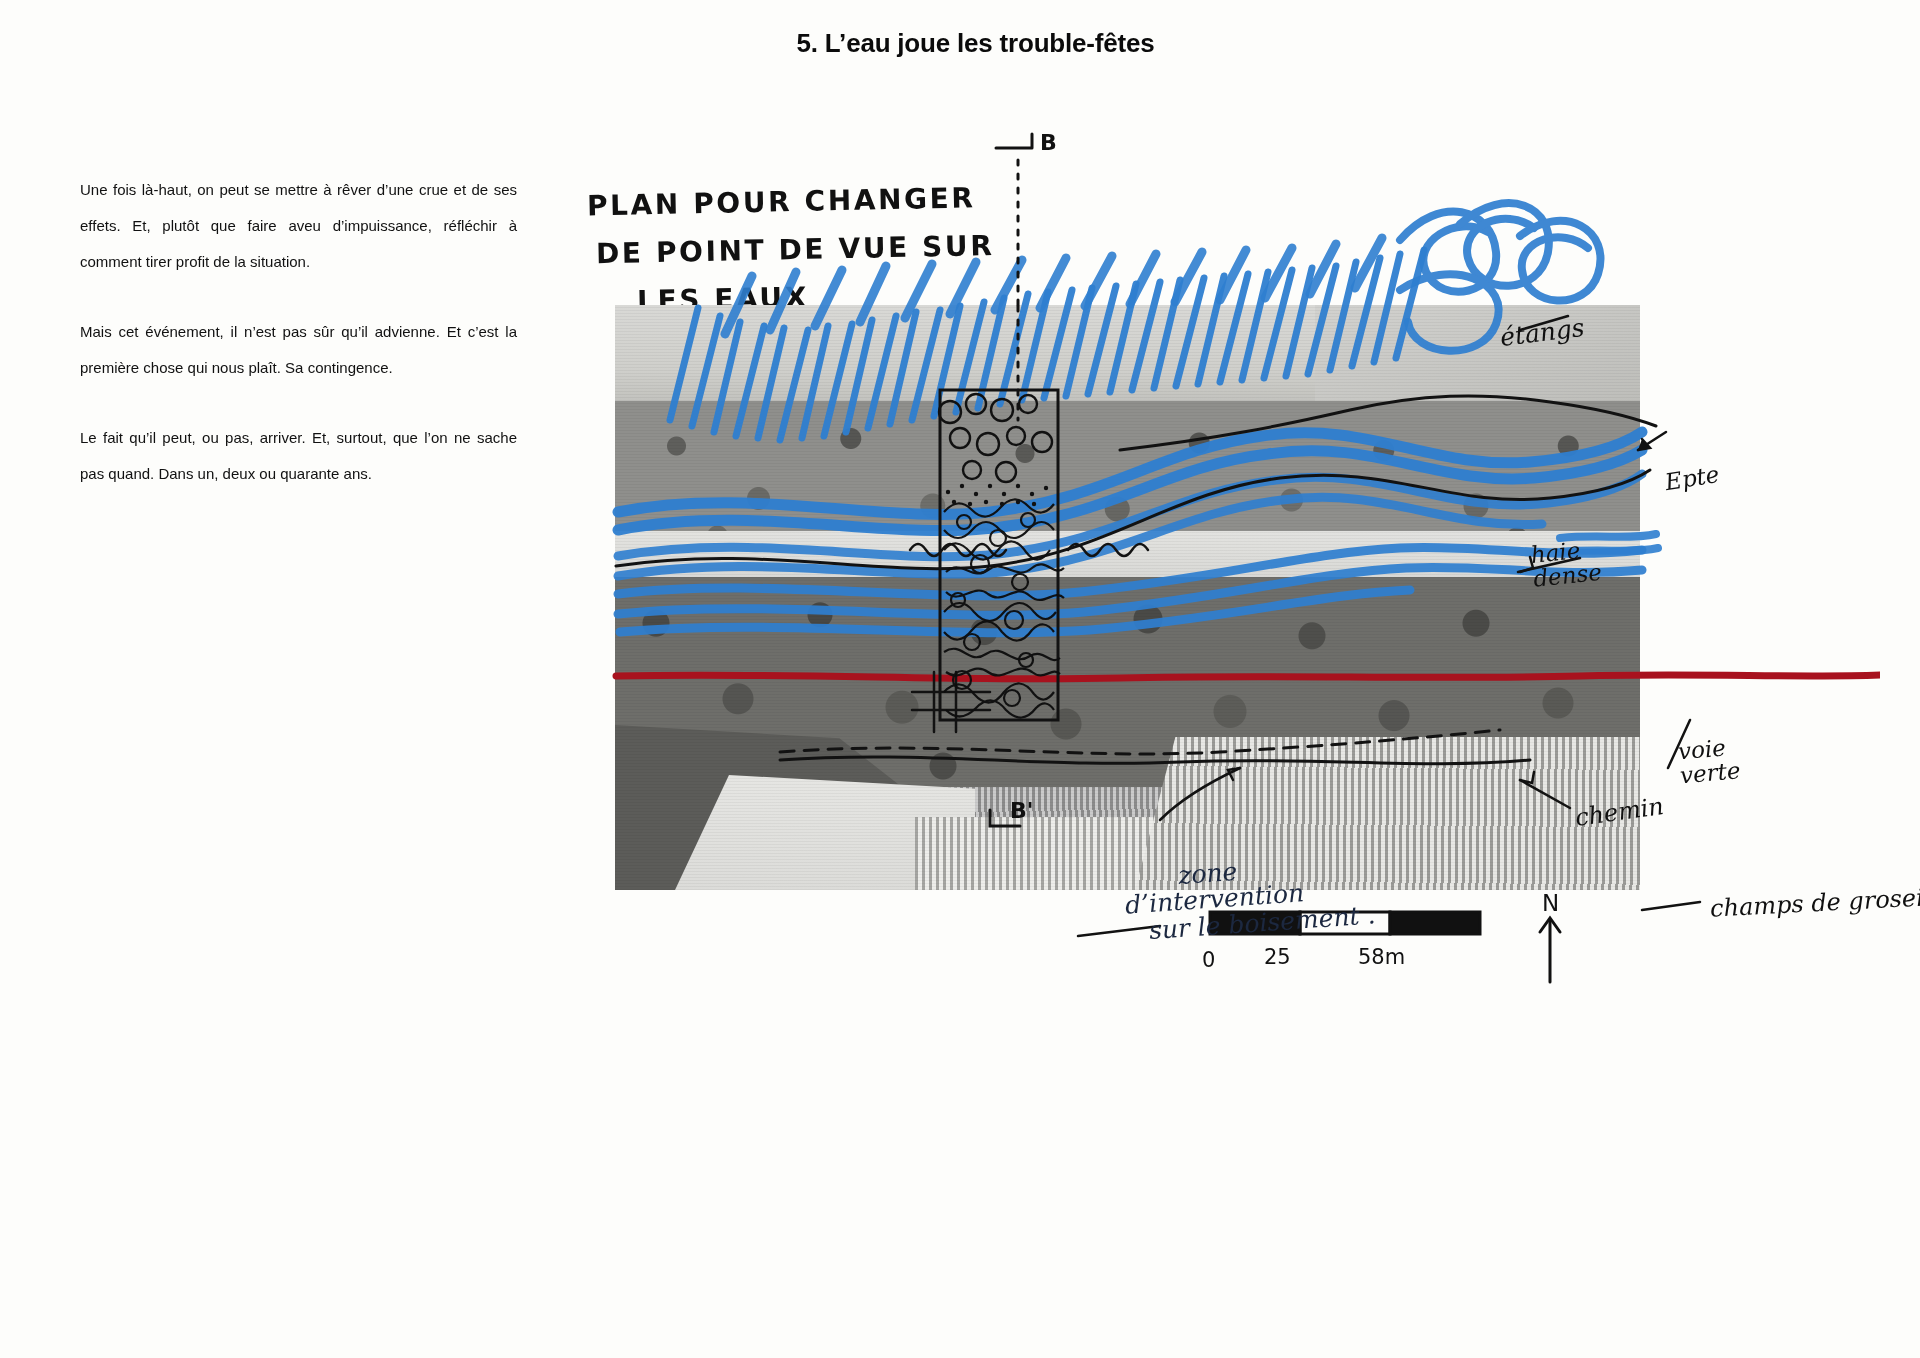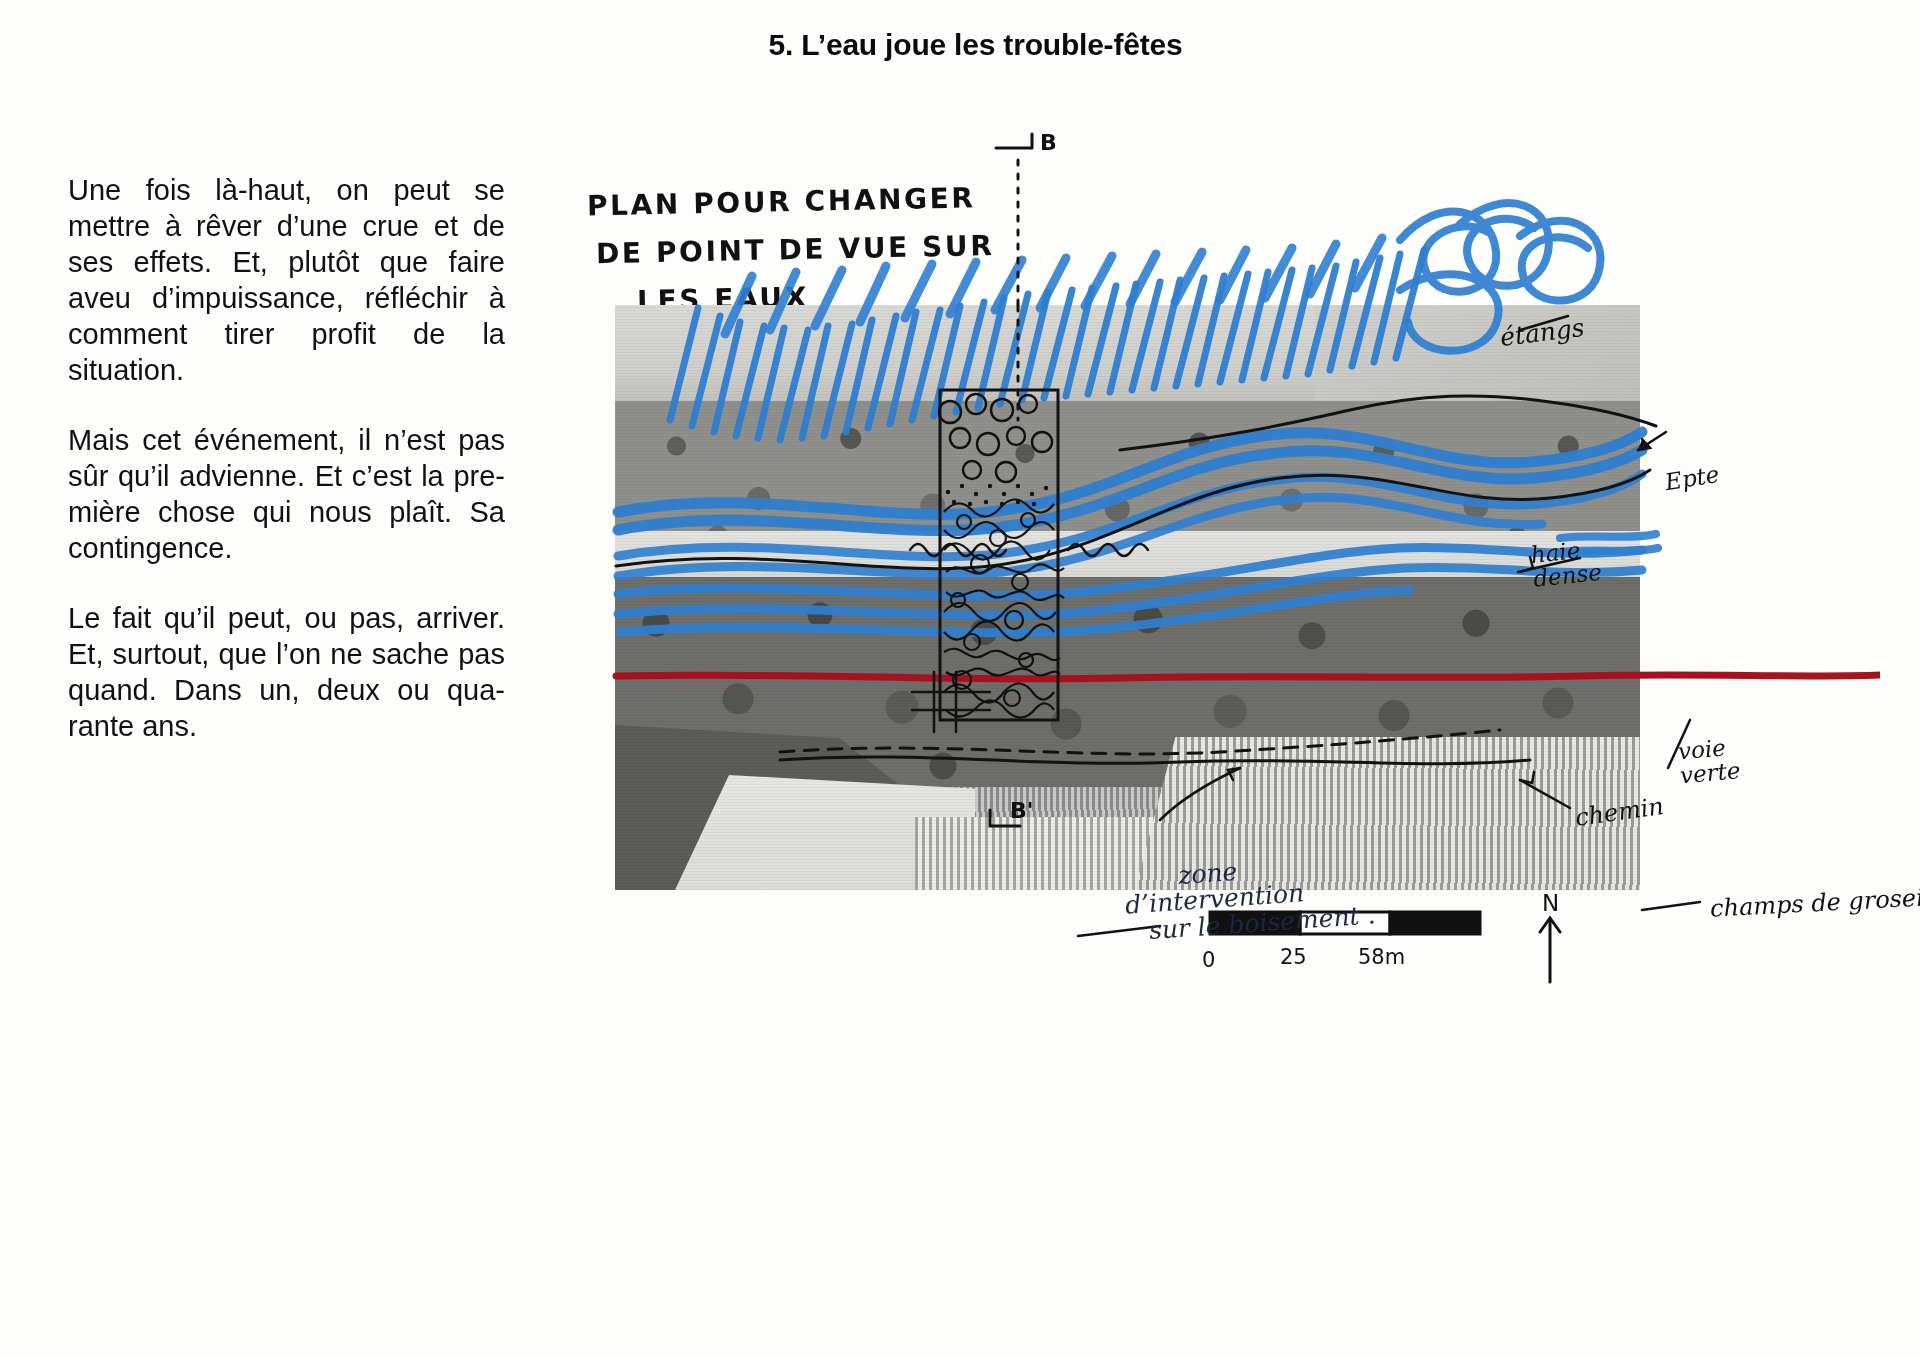--- a/index.html
+++ b/index.html
@@ -16,32 +16,32 @@
     background: #fdfdfb;
   }
 
   
   #title {
     position: absolute;
     top: 28px; left: 0; width: 1920px;
     text-align: center;
     font-family: "Liberation Sans", sans-serif;
     font-weight: bold;
-    font-size: 30px;
+    font-size: 26px;
     letter-spacing: -0.2px;
     color: #0b0b0b;
     padding-left: 31px;
   }
 
   
   #text-col {
     position: absolute;
-    left: 68px; top: 172px;
+    left: 80px; top: 172px;
     width: 437px;
-    font-size: 29px;
+    font-size: 15px;
     line-height: 36px;
     color: #111;
     text-align: justify;
     -webkit-hyphens: manual; hyphens: manual;
   }
   #text-col p { margin: 0 0 34px 0; }
   #text-col p:last-child { margin-bottom: 12px; }
 
   
   #figure {
@@ -221,21 +221,21 @@
   
   #scalebar-wrap {
     position:absolute; left: 680px; top: 785px; width: 300px; height: 80px;
   }
   .scale-label {
     position:absolute;
     font-family: "DejaVu Sans", sans-serif;
     font-size: 21px; color:#111;
   }
   #sc-0  { left: 2px; top: 43px; }
-  #sc-25 { left: 80px; top: 40px; }
+  #sc-25 { left: 64px; top: 40px; }
   #sc-75 { left: 158px; top: 40px; }
   #north-wrap { position:absolute; left: 1010px; top: 770px; width:60px; height:90px; }
   #north-letter {
     position:absolute; left: 12px; top: 0px;
     font-family:"DejaVu Sans", sans-serif; font-size: 23px; color:#111;
   }
 </style>
 </head>
 <body>
 

